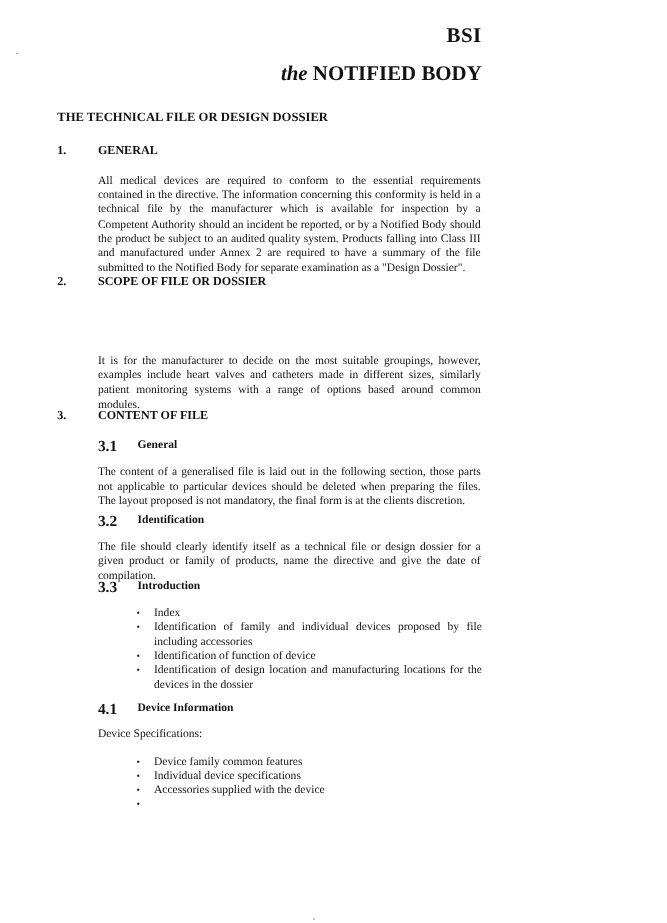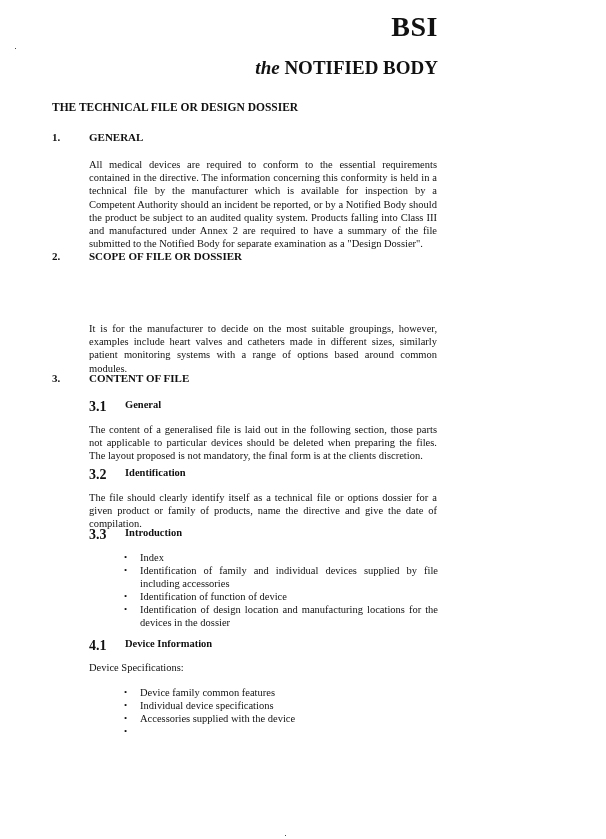--- a/index.html
+++ b/index.html
@@ -3,22 +3,22 @@
   <meta charset="utf-8">
   <style>
     html, body { margin: 0; padding: 0; background: #ffffff; }
     body {
       width: 606px; height: 839px; position: relative; overflow: hidden;
       font-family: "Liberation Serif", "DejaVu Serif", serif;
       color: #111;
     }
     .page { position: absolute; left: 0; top: 0; width: 606px; height: 839px; }
     .brand-bsi {
-      position: absolute; right: 168px; top: 11px;
-      font-size: 28px; font-weight: bold; letter-spacing: 0.5px;
+      position: absolute; right: 168px; top: 22px;
+      font-size: 19px; font-weight: bold; letter-spacing: 0.5px;
     }
     .brand-sub {
       position: absolute; right: 168px; top: 57px;
       font-size: 19px; font-weight: bold; white-space: nowrap;
     }
     .brand-sub .the { font-style: italic; }
     .doc-title {
       position: absolute; left: 52px; top: 101px;
       font-size: 11.5px; font-weight: bold; white-space: nowrap;
     }
@@ -71,27 +71,27 @@
 
   <div class="sec-num" style="top:372px">3.</div>
   <div class="sec-head" style="top:372px">CONTENT OF FILE</div>
 
   <div class="sub-num" style="top:399px">3.1</div>
   <div class="sub-head" style="top:399px">General</div>
   <div class="para" style="top:423px">The content of a generalised file is laid out in the following section, those parts not applicable to particular devices should be deleted when preparing the files.  The layout proposed is not mandatory, the final form is at the clients discretion.</div>
 
   <div class="sub-num" style="top:467px">3.2</div>
   <div class="sub-head" style="top:467px">Identification</div>
-  <div class="para" style="top:491px">The file should clearly identify itself as a technical file or options dossier for a given product or family of products,  name the directive and give the date of compilation.</div>
+  <div class="para" style="top:491px">The file should clearly identify itself as a technical file or design dossier for a given product or family of products,  name the directive and give the date of compilation.</div>
 
   <div class="sub-num" style="top:527px">3.3</div>
   <div class="sub-head" style="top:527px">Introduction</div>
   <ul class="bullets" style="top:551px">
     <li><span class="dot">•</span><span>Index</span></li>
-    <li><span class="dot">•</span><span>Identification of family and individual devices supplied by file including accessories</span></li>
+    <li><span class="dot">•</span><span>Identification of family and individual devices proposed by file including accessories</span></li>
     <li><span class="dot">•</span><span>Identification of function of device</span></li>
     <li><span class="dot">•</span><span>Identification of design location and manufacturing locations for the devices in the dossier</span></li>
   </ul>
 
   <div class="sub-num" style="top:638px">4.1</div>
   <div class="sub-head" style="top:638px">Device Information</div>
   <div class="label" style="top:662px">Device Specifications:</div>
   <ul class="bullets" style="top:686px">
     <li><span class="dot">•</span><span>Device family common features</span></li>
     <li><span class="dot">•</span><span>Individual device specifications</span></li>

